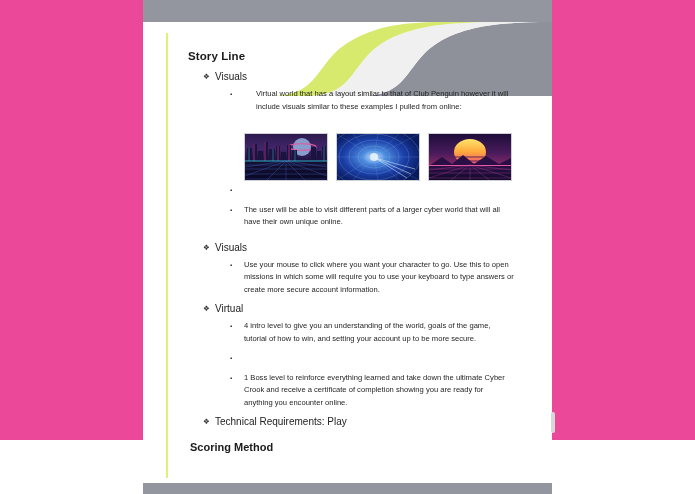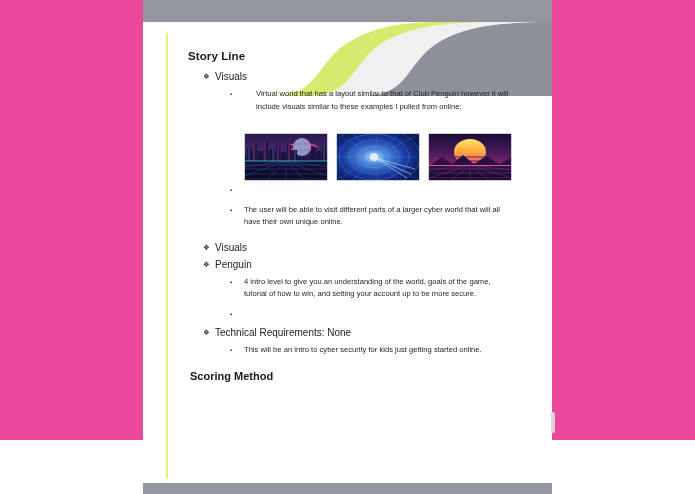--- a/index.html
+++ b/index.html
@@ -357,40 +357,44 @@
           <span class="text">The user will be able to visit different parts of a larger cyber world that will all have their own unique online.</span>
         </div>
       </div>
 
       <div class="section">
 
         <div class="lvl1">
           <span class="marker">❖</span>
           <span class="text">Visuals</span>
         </div>
+        <div class="lvl2">
+          <span class="marker">▪</span>
+          <span class="text">Use your mouse to click where you want your character to go. Use this to open missions in which some will require you to use your keyboard to type answers or create more secure account information.</span>
+        </div>
 
         <div class="lvl1">
           <span class="marker">❖</span>
-          <span class="text">Penguin</span>
+          <span class="text">Virtual</span>
         </div>
         <div class="lvl2">
           <span class="marker">▪</span>
           <span class="text">4 intro level to give you an understanding of the world, goals of the game, tutorial of how to win, and setting your account up to be more secure.</span>
         </div>
         <div class="lvl2">
           <span class="marker">▪</span>
+        </div>
+        <div class="lvl2">
+          <span class="marker">▪</span>
+          <span class="text">1 Boss level to reinforce everything learned and take down the ultimate Cyber Crook and receive a certificate of completion showing you are ready for anything you encounter online.</span>
         </div>
 
         <div class="lvl1">
           <span class="marker">❖</span>
-          <span class="text">Technical Requirements:  None</span>
-        </div>
-        <div class="lvl2">
-          <span class="marker">▪</span>
-          <span class="text">This will be an intro to cyber security for kids just getting started online.</span>
+          <span class="text">Technical Requirements:  Play</span>
         </div>
       </div>
 
       <div class="section">
         <h2 class="scoring-title">Scoring Method</h2>
 
       </div>
 
     </div>
 

